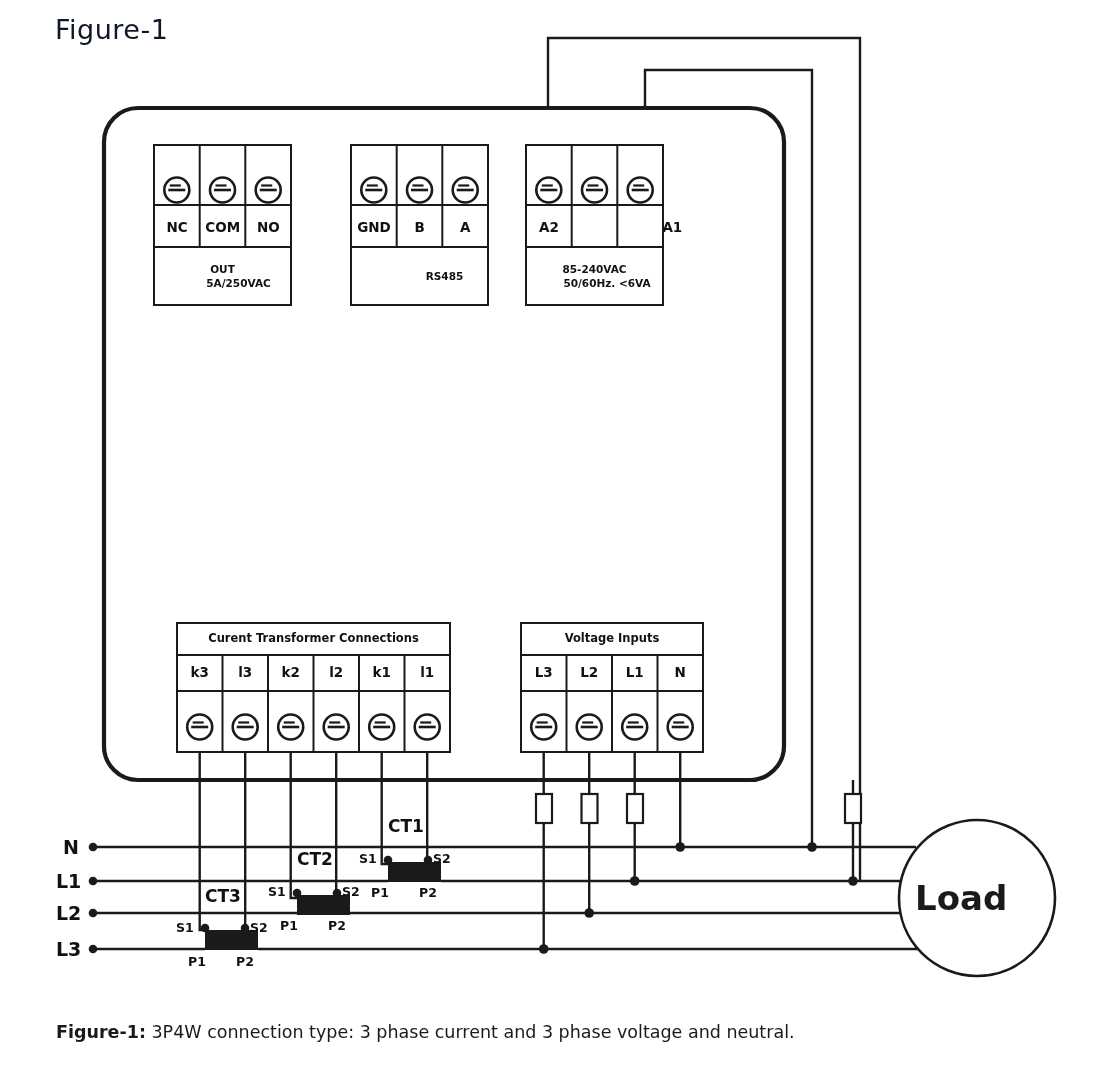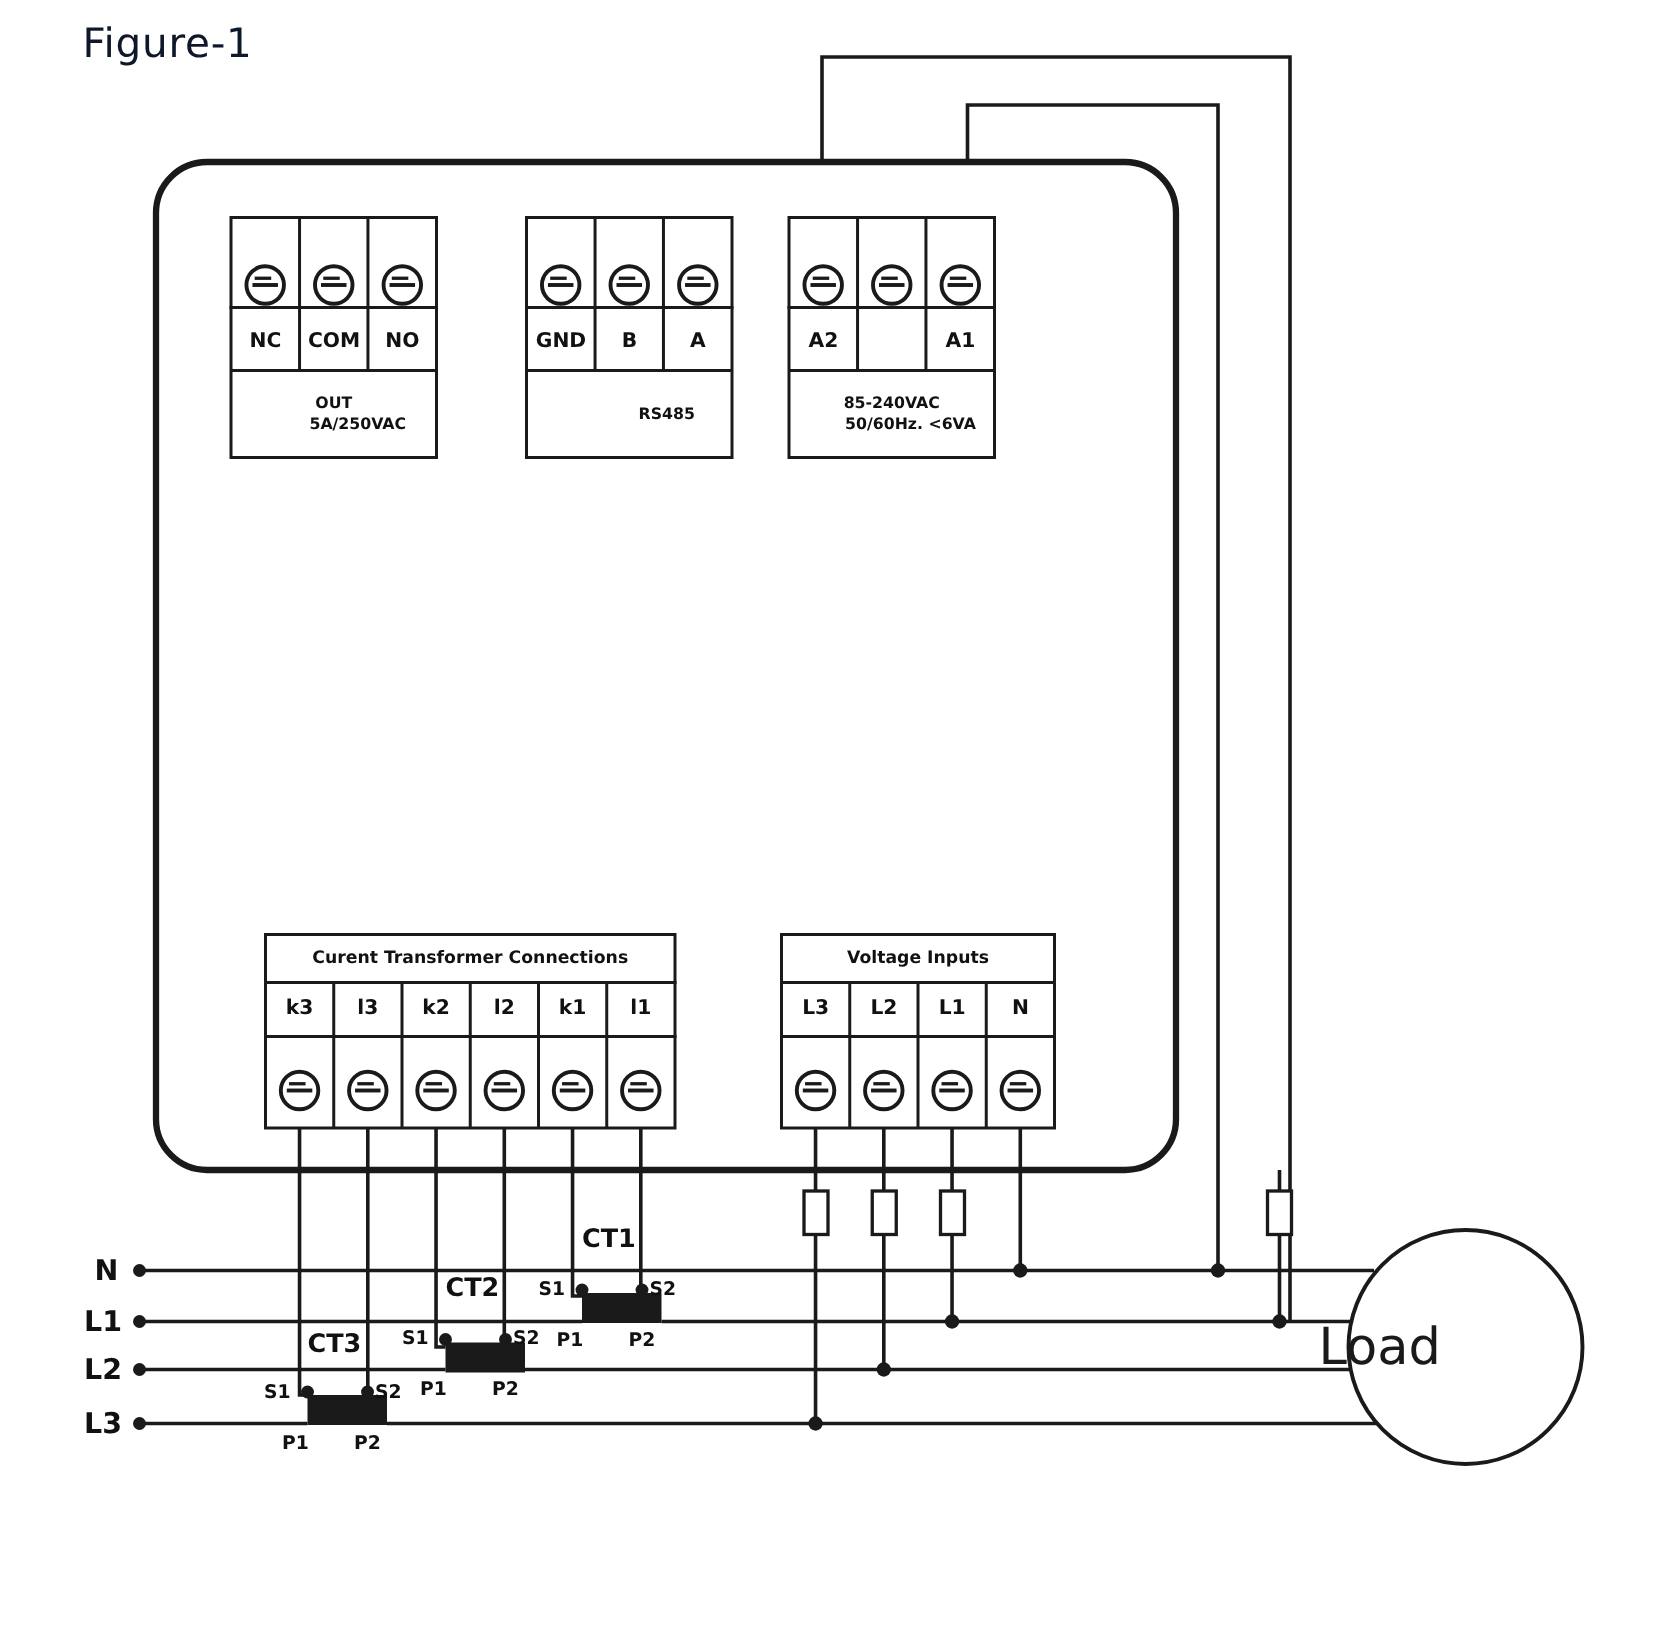--- a/index.html
+++ b/index.html
@@ -288,21 +288,21 @@
   <div class="lbl tiny" style="left:154px; top:263px; width:137px;">OUT</div>
   <div class="lbl tiny" style="left:154px; top:277px; width:137px;padding-left:16px;">5A/250VAC</div>
 
   <div class="lbl" style="left:351px; top:219px; width:46px;">GND</div>
   <div class="lbl" style="left:396.7px; top:219px; width:46px;">B</div>
   <div class="lbl" style="left:442.3px; top:219px; width:46px;">A</div>
   <div class="lbl tiny" style="left:351px; top:270px; width:137px;margin-left:25px;">RS485</div>
 
   <div class="lbl" style="left:526px; top:219px; width:46px;">A2</div>
   <div class="lbl" style="left:571.7px; top:219px; width:46px;"></div>
-  <div class="lbl" style="left:617.3px; top:219px; width:46px;">A1</div>
+  <div class="lbl" style="left:617.3px; top:219px; width:46px;padding-left:32px;">A1</div>
   <div class="lbl tiny" style="left:526px; top:263px; width:137px;">85-240VAC</div>
   <div class="lbl tiny" style="left:526px; top:277px; width:162px;">50/60Hz. &lt;6VA</div>
 
   <div class="lbl small" style="left:177px; top:631px; width:273px;">Curent Transformer Connections</div>
   <div class="lbl" style="left:177px; top:664px; width:45.5px;">k3</div>
   <div class="lbl" style="left:222.5px; top:664px; width:45.5px;">l3</div>
   <div class="lbl" style="left:268px; top:664px; width:45.5px;">k2</div>
   <div class="lbl" style="left:313.5px; top:664px; width:45.5px;">l2</div>
   <div class="lbl" style="left:359px; top:664px; width:45.5px;">k1</div>
   <div class="lbl" style="left:404.5px; top:664px; width:45.5px;">l1</div>
@@ -329,16 +329,19 @@
   <div class="ct-pin" style="left:342px; top:884px;">S2</div>
   <div class="ct-pin" style="left:280px; top:918px;">P1</div>
   <div class="ct-pin" style="left:328px; top:918px;">P2</div>
 
   <div class="ct-lbl" style="left:205px; top:886px;">CT3</div>
   <div class="ct-pin" style="left:176px; top:920px;">S1</div>
   <div class="ct-pin" style="left:250px; top:920px;">S2</div>
   <div class="ct-pin" style="left:188px; top:954px;">P1</div>
   <div class="ct-pin" style="left:236px; top:954px;">P2</div>
 
-  <div class="load-lbl" style="left:879px; top:878px;">Load</div>
-
+  <div class="load-lbl" style="left:915px; top:878px;font-weight:bold;">Load</div>
+
+  <div class="caption">
+    <b>Figure-1:</b><span> 3P4W connection type: 3 phase current and 3 phase voltage and neutral.</span>
+  </div>
 
 </div>
 
 </body></html>

